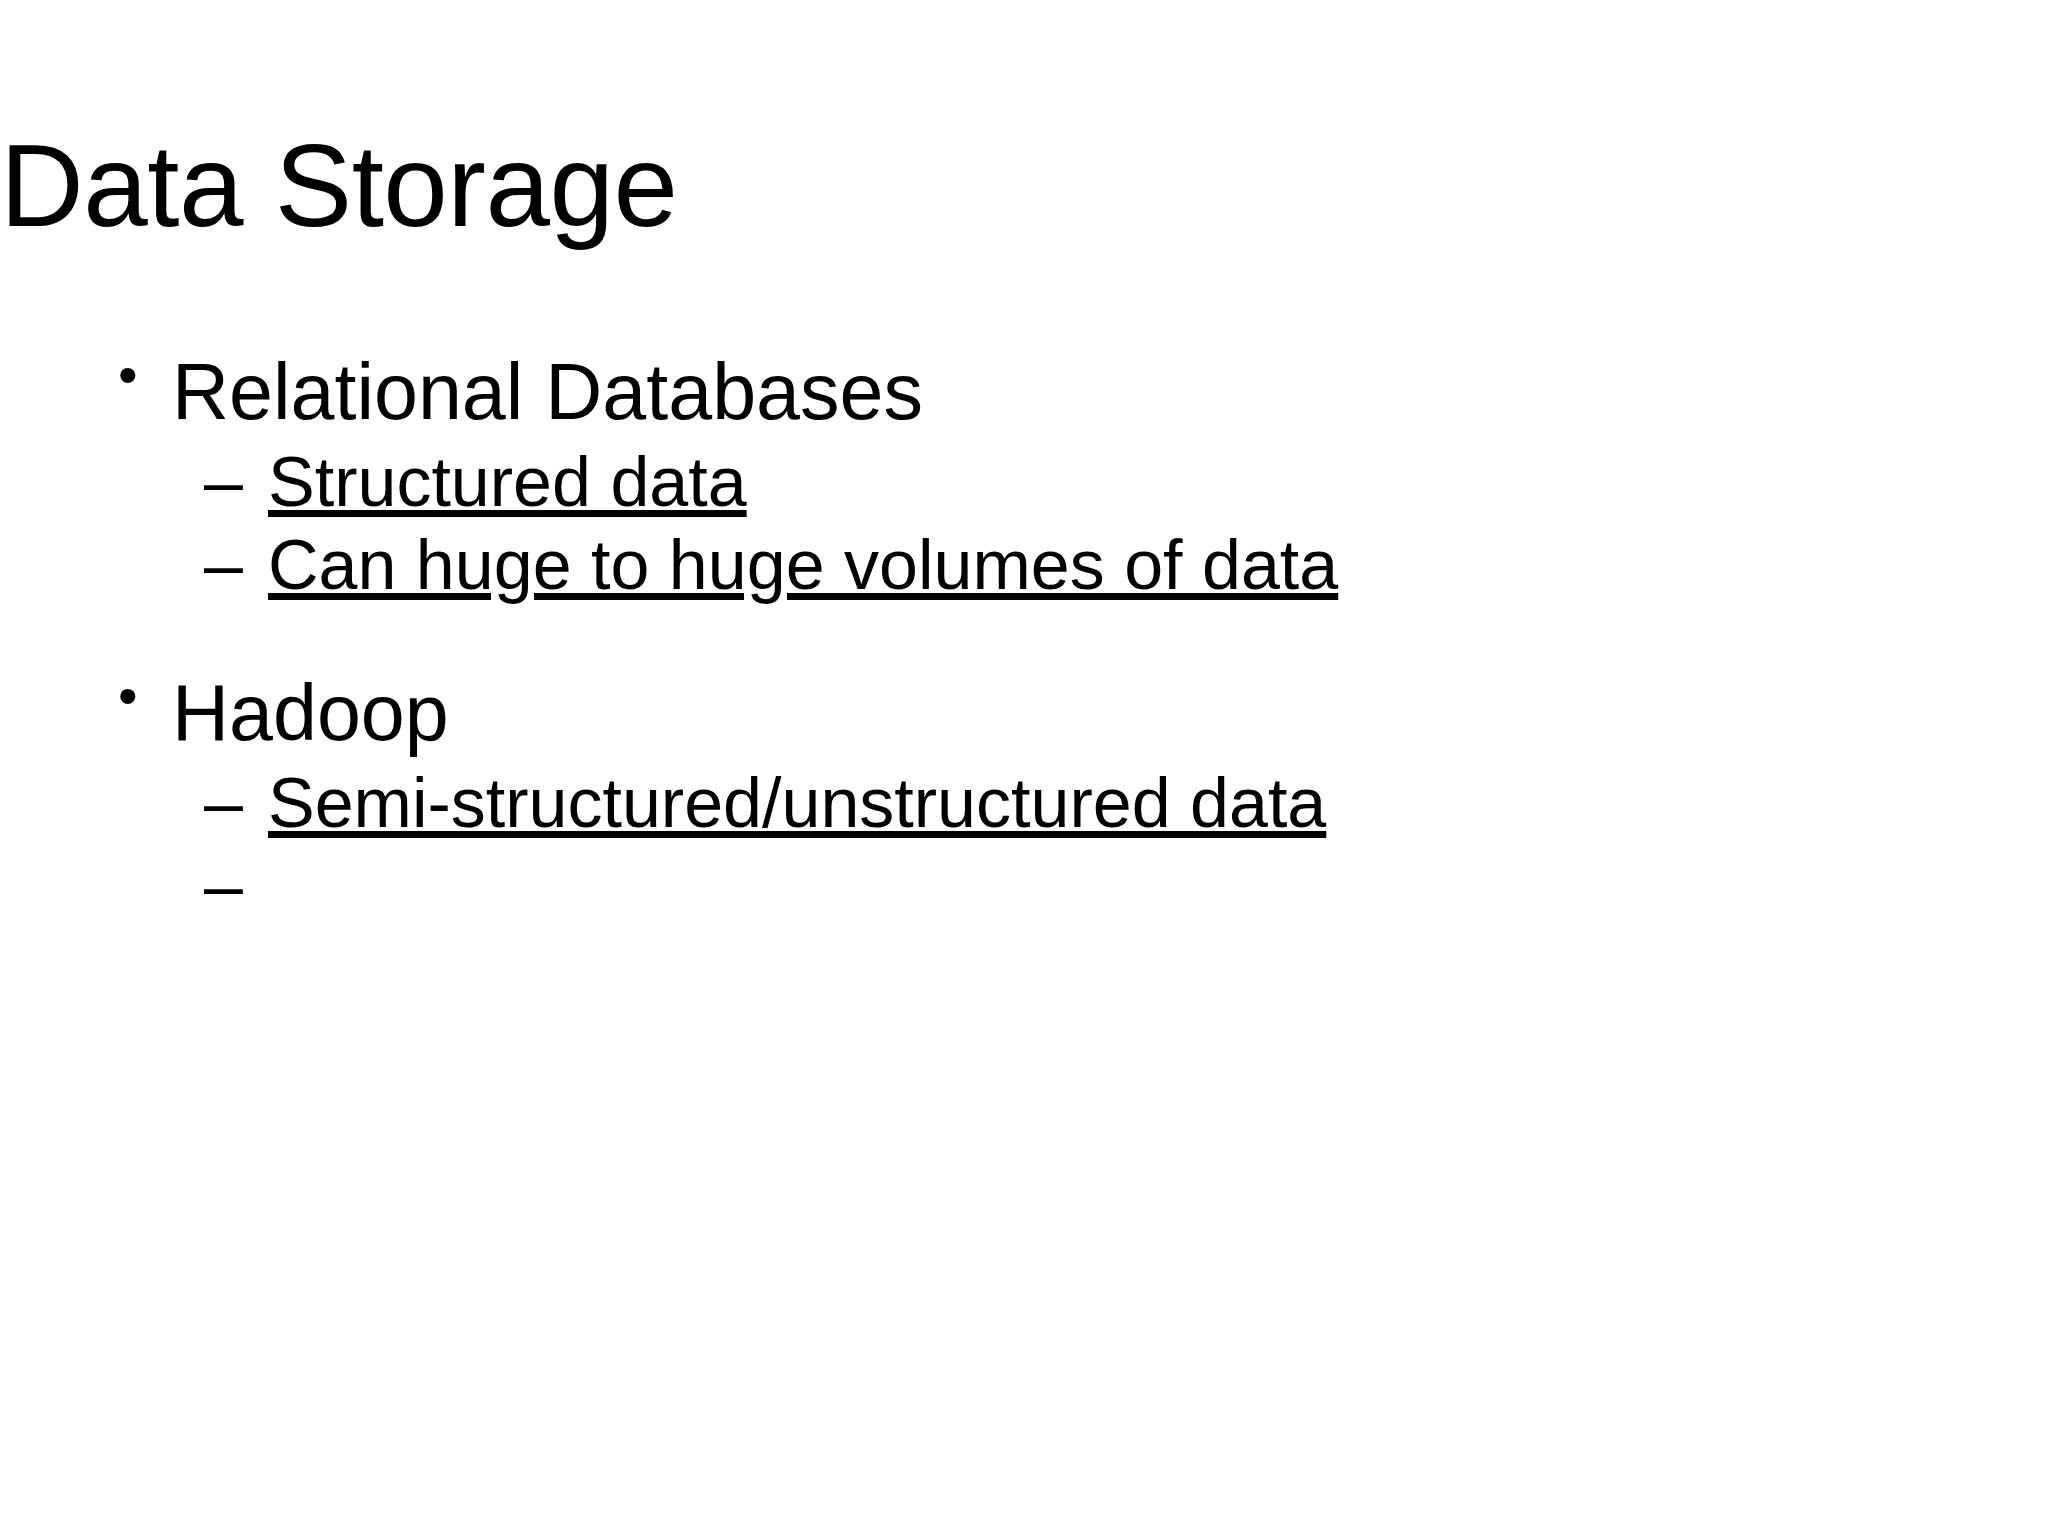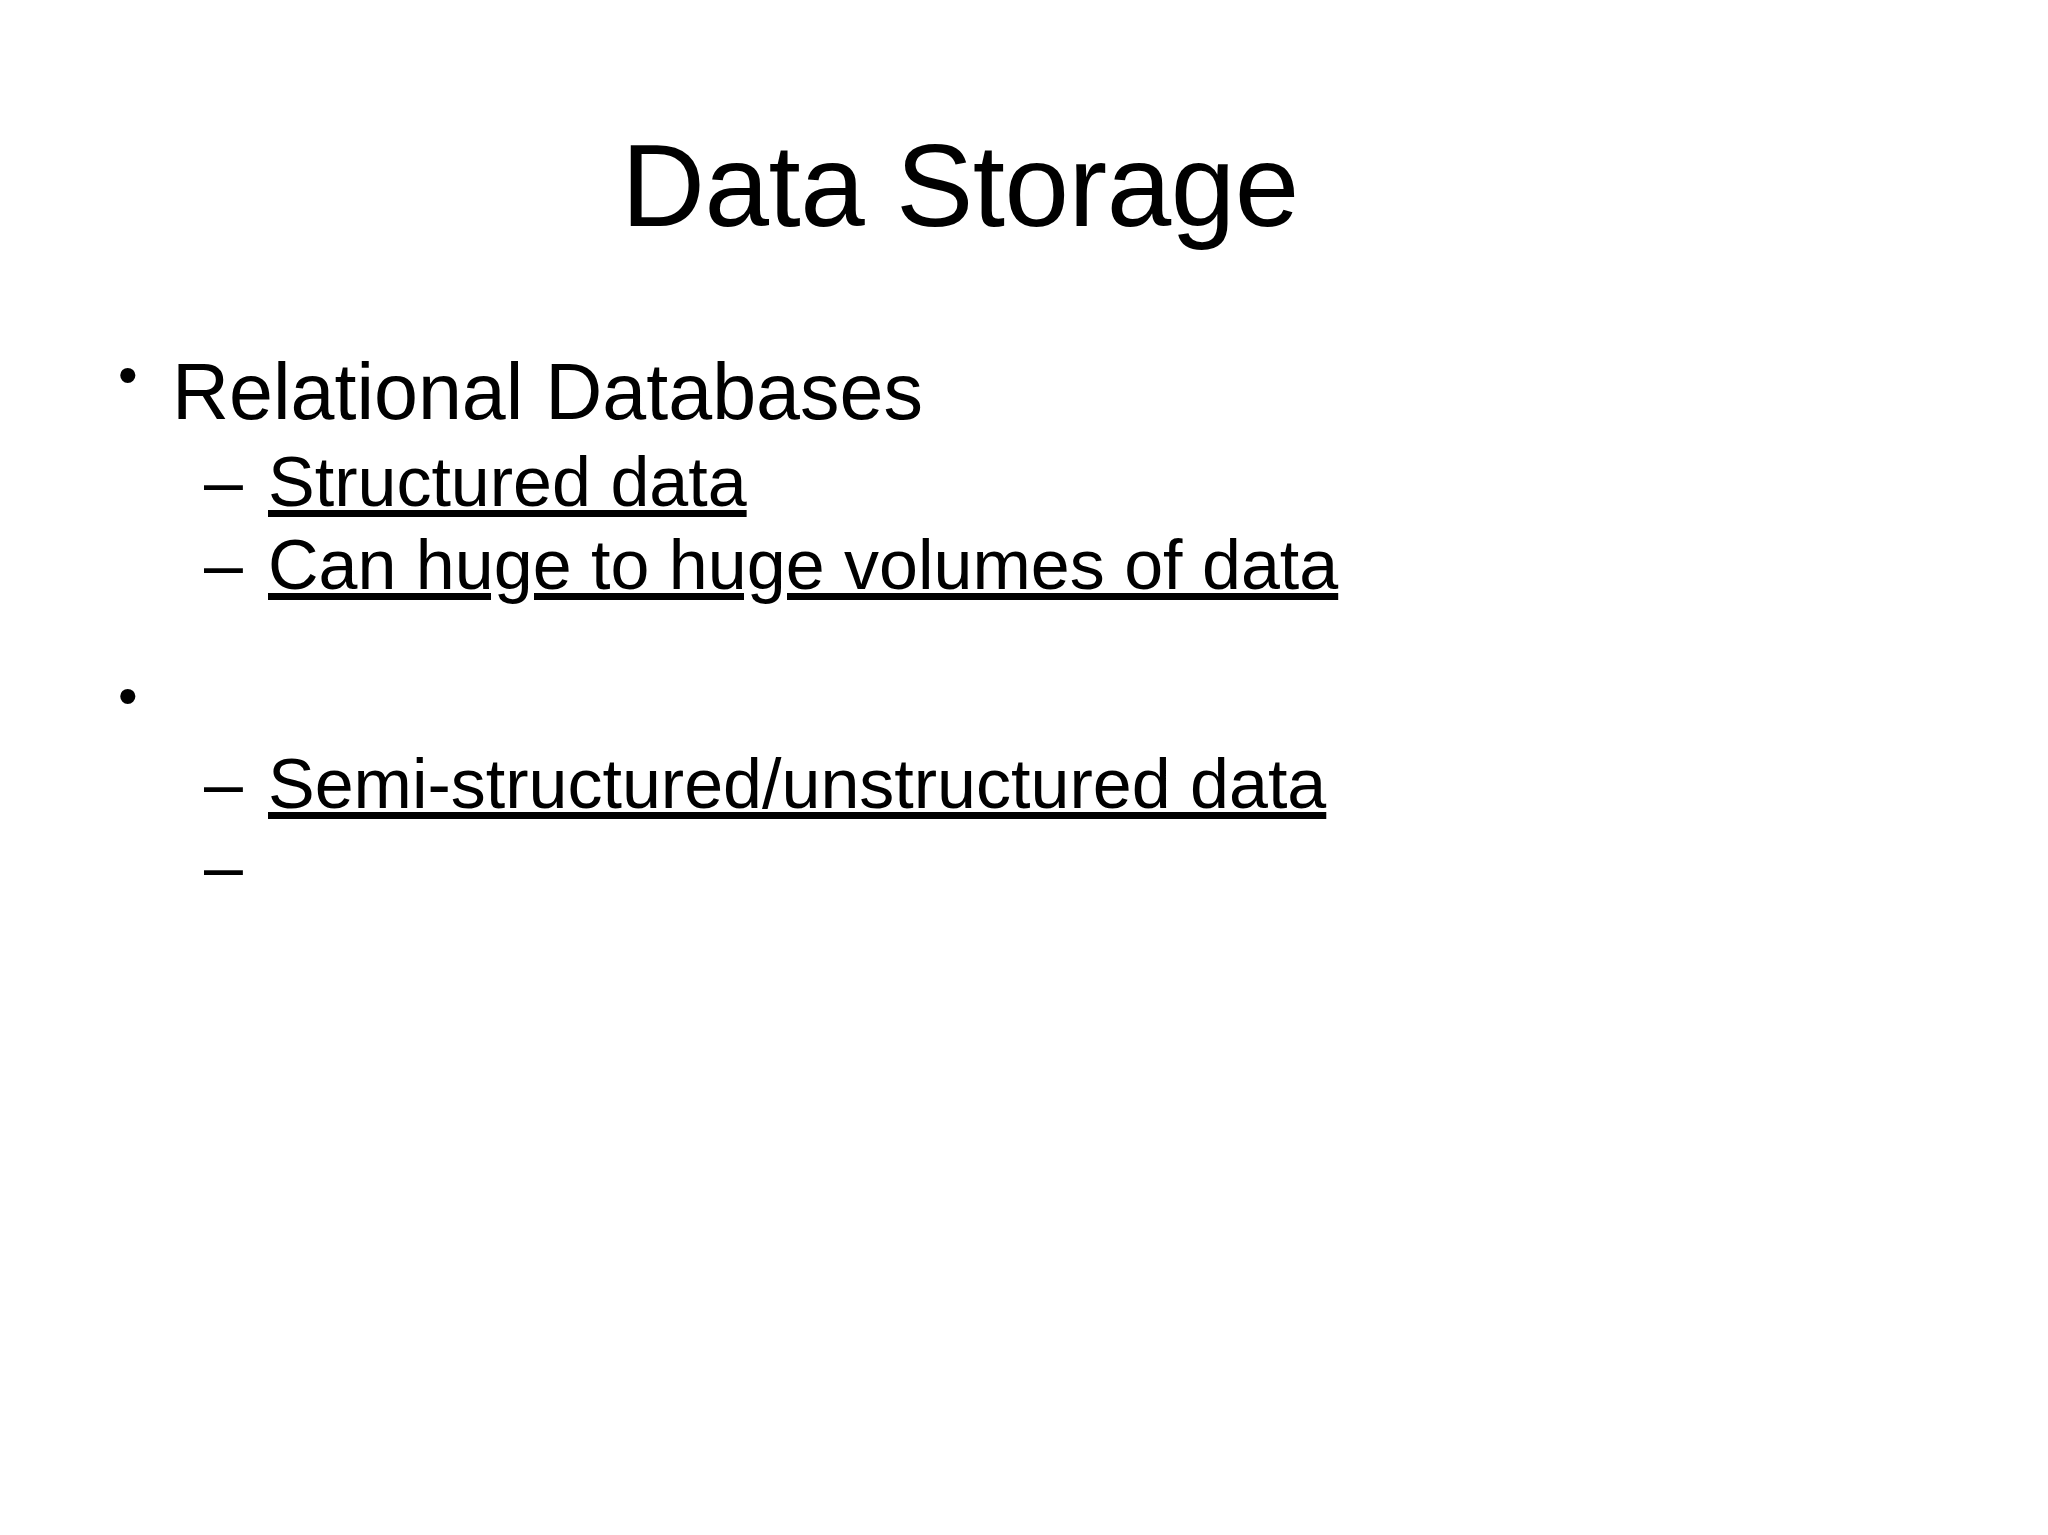--- a/index.html
+++ b/index.html
@@ -23,21 +23,20 @@
     background: #ffffff;
     box-sizing: border-box;
   }
 
   
   .slide-title {
     position: absolute;
     left: 0;
     top: 128px;
     width: 1920px;           
-    text-align: center;
     font-size: 116px;
     line-height: 1.0;
     font-weight: 400;
     letter-spacing: -0.5px;
     white-space: nowrap;
   }
 
   
   .body-list {
     position: absolute;
@@ -114,20 +113,21 @@
 
     <div class="bullet-l2">
       <span class="marker">–</span>
       <span class="text">Can huge to huge volumes of data</span>
     </div>
 
     <div class="group-gap"></div>
 
     <div class="bullet-l1">
       <span class="marker">•</span>
+      <span class="text">Hadoop</span>
     </div>
 
     <div class="bullet-l2">
       <span class="marker">–</span>
       <span class="text">Semi-structured/unstructured data</span>
     </div>
 
     <div class="bullet-l2">
       <span class="marker">–</span>
     </div>

